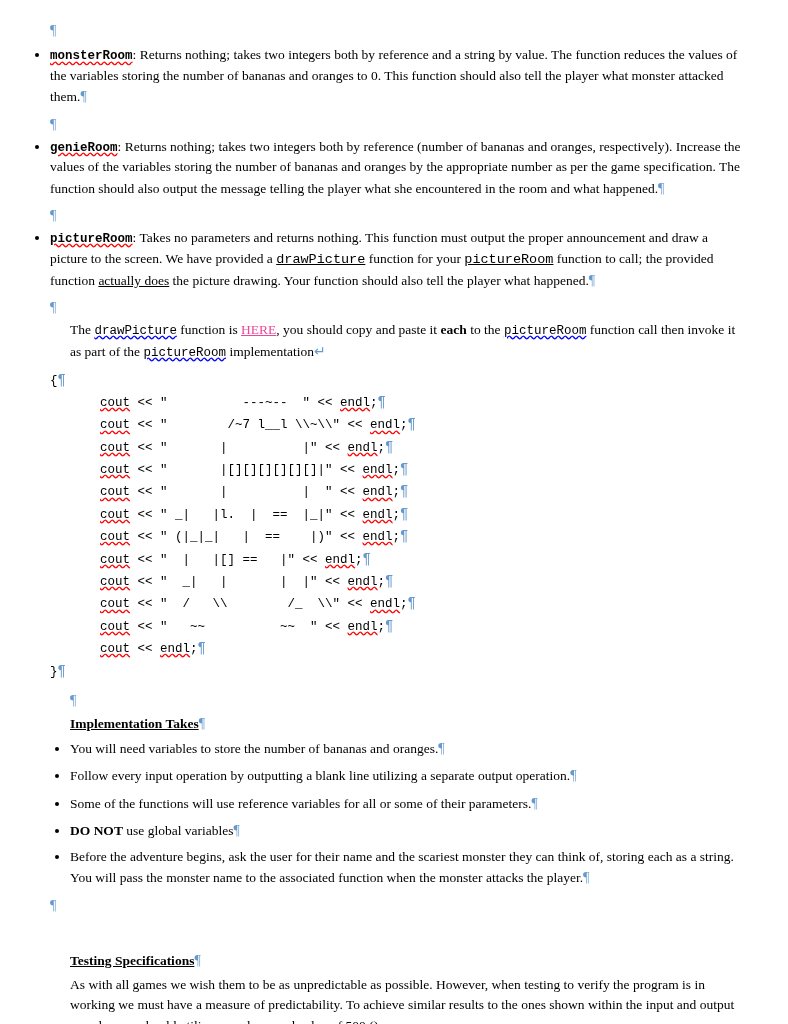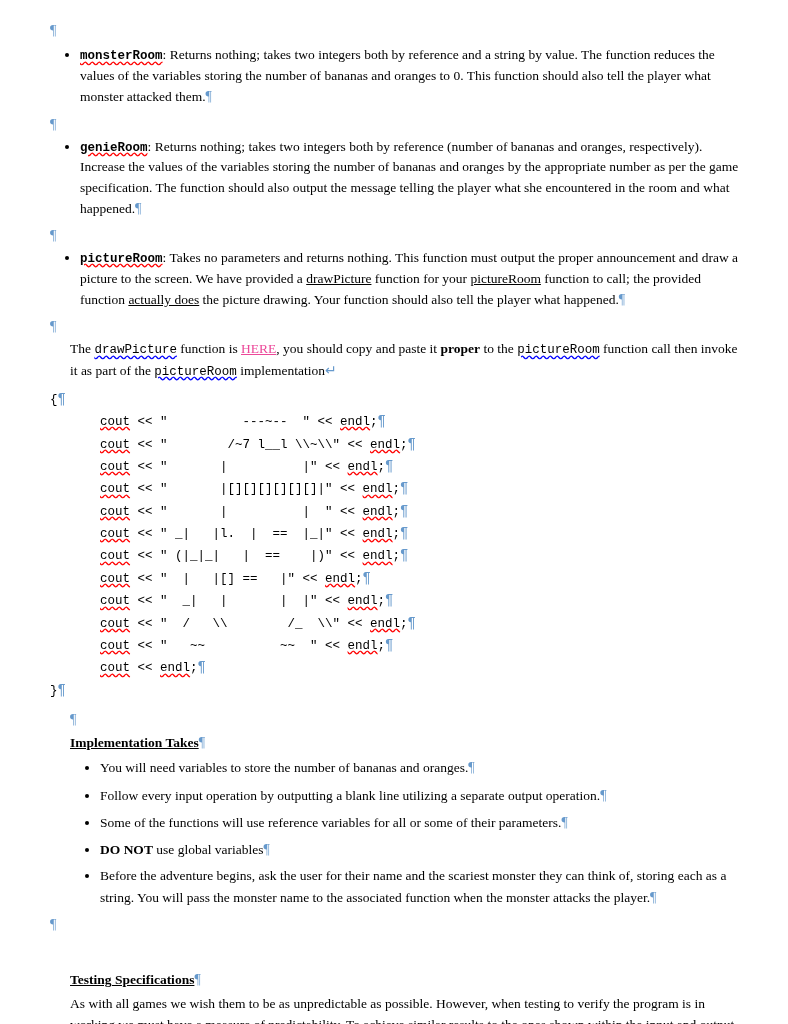--- a/index.html
+++ b/index.html
@@ -13,36 +13,36 @@
     }
     .section {
       margin-bottom: 4px;
     }
     .pilcrow-line {
       color: #6699cc;
       font-size: 14px;
       margin-bottom: 2px;
     }
     .bullet-list {
-      margin-left: 30px;
       margin-bottom: 6px;
       list-style: disc;
     }
     .bullet-list li {
       margin-bottom: 6px;
     }
     .mono {
       font-family: "Courier New", Courier, monospace;
       font-size: 12.5px;
     }
     .underline-wavy-red {
       text-decoration: underline wavy red;
     }
     .underline-wavy-blue {
       text-decoration: underline wavy blue;
+      font-family: Liberation Mono, monospace;
     }
     .underline-solid {
       text-decoration: underline;
     }
     .bold { font-weight: bold; }
     .link { color: #ec4899; text-decoration: underline; }
     .code-block {
       font-family: "Courier New", Courier, monospace;
       font-size: 12px;
       margin: 4px 0;
@@ -90,21 +90,21 @@
       <li>
         <span class="mono underline-wavy-red bold">pictureRoom</span><span>: Takes no parameters and returns nothing. This function must output the proper announcement and draw a picture to the screen. We have provided a </span><span class="underline-solid underline-wavy-blue">drawPicture</span><span> function for your </span><span class="underline-solid underline-wavy-blue">pictureRoom</span><span> function to call; the provided function </span><span class="underline-solid">actually does</span><span> the picture drawing.  Your function should also tell the player what happened.</span><span class="pilcrow-line">¶</span>
       </li>
     </ul>
   </div>
 
   <div class="pilcrow-line">¶</div>
 
   <div class="section" style="margin-left: 20px; margin-bottom: 6px;">
     <p>
-      The <span class="mono underline-wavy-blue">drawPicture</span> function is <a class="link">HERE</a>, you should copy and paste it <span class="bold">proper</span> to the <span class="mono underline-wavy-blue">pictureRoom</span> function call then invoke it as part of the <span class="mono underline-wavy-blue">pictureRoom</span> implementation<span class="pilcrow-line">↵</span>
+      The <span class="mono underline-wavy-blue">drawPicture</span> function is <a class="link">HERE</a>, you should copy and paste it <span class="bold">each</span> to the <span class="mono underline-wavy-blue">pictureRoom</span> function call then invoke it as part of the <span class="mono underline-wavy-blue">pictureRoom</span> implementation<span class="pilcrow-line">↵</span>
     </p>
   </div>
 
   <div class="code-block">
     <span class="code-line mono">{<span class="pilcrow-line">¶</span></span>
     <span class="code-line mono indent1">    <span class="underline-wavy-red">cout</span> &lt;&lt; "          ---~--  " &lt;&lt; <span class="underline-wavy-red">endl</span>;<span class="pilcrow-line">¶</span></span>
     <span class="code-line mono indent1">    <span class="underline-wavy-red">cout</span> &lt;&lt; "        /~7 l__l \\~\\" &lt;&lt; <span class="underline-wavy-red">endl</span>;<span class="pilcrow-line">¶</span></span>
     <span class="code-line mono indent1">    <span class="underline-wavy-red">cout</span> &lt;&lt; "       |          |" &lt;&lt; <span class="underline-wavy-red">endl</span>;<span class="pilcrow-line">¶</span></span>
     <span class="code-line mono indent1">    <span class="underline-wavy-red">cout</span> &lt;&lt; "       |[][][][][][]|" &lt;&lt; <span class="underline-wavy-red">endl</span>;<span class="pilcrow-line">¶</span></span>
     <span class="code-line mono indent1">    <span class="underline-wavy-red">cout</span> &lt;&lt; "       |          |  " &lt;&lt; <span class="underline-wavy-red">endl</span>;<span class="pilcrow-line">¶</span></span>

